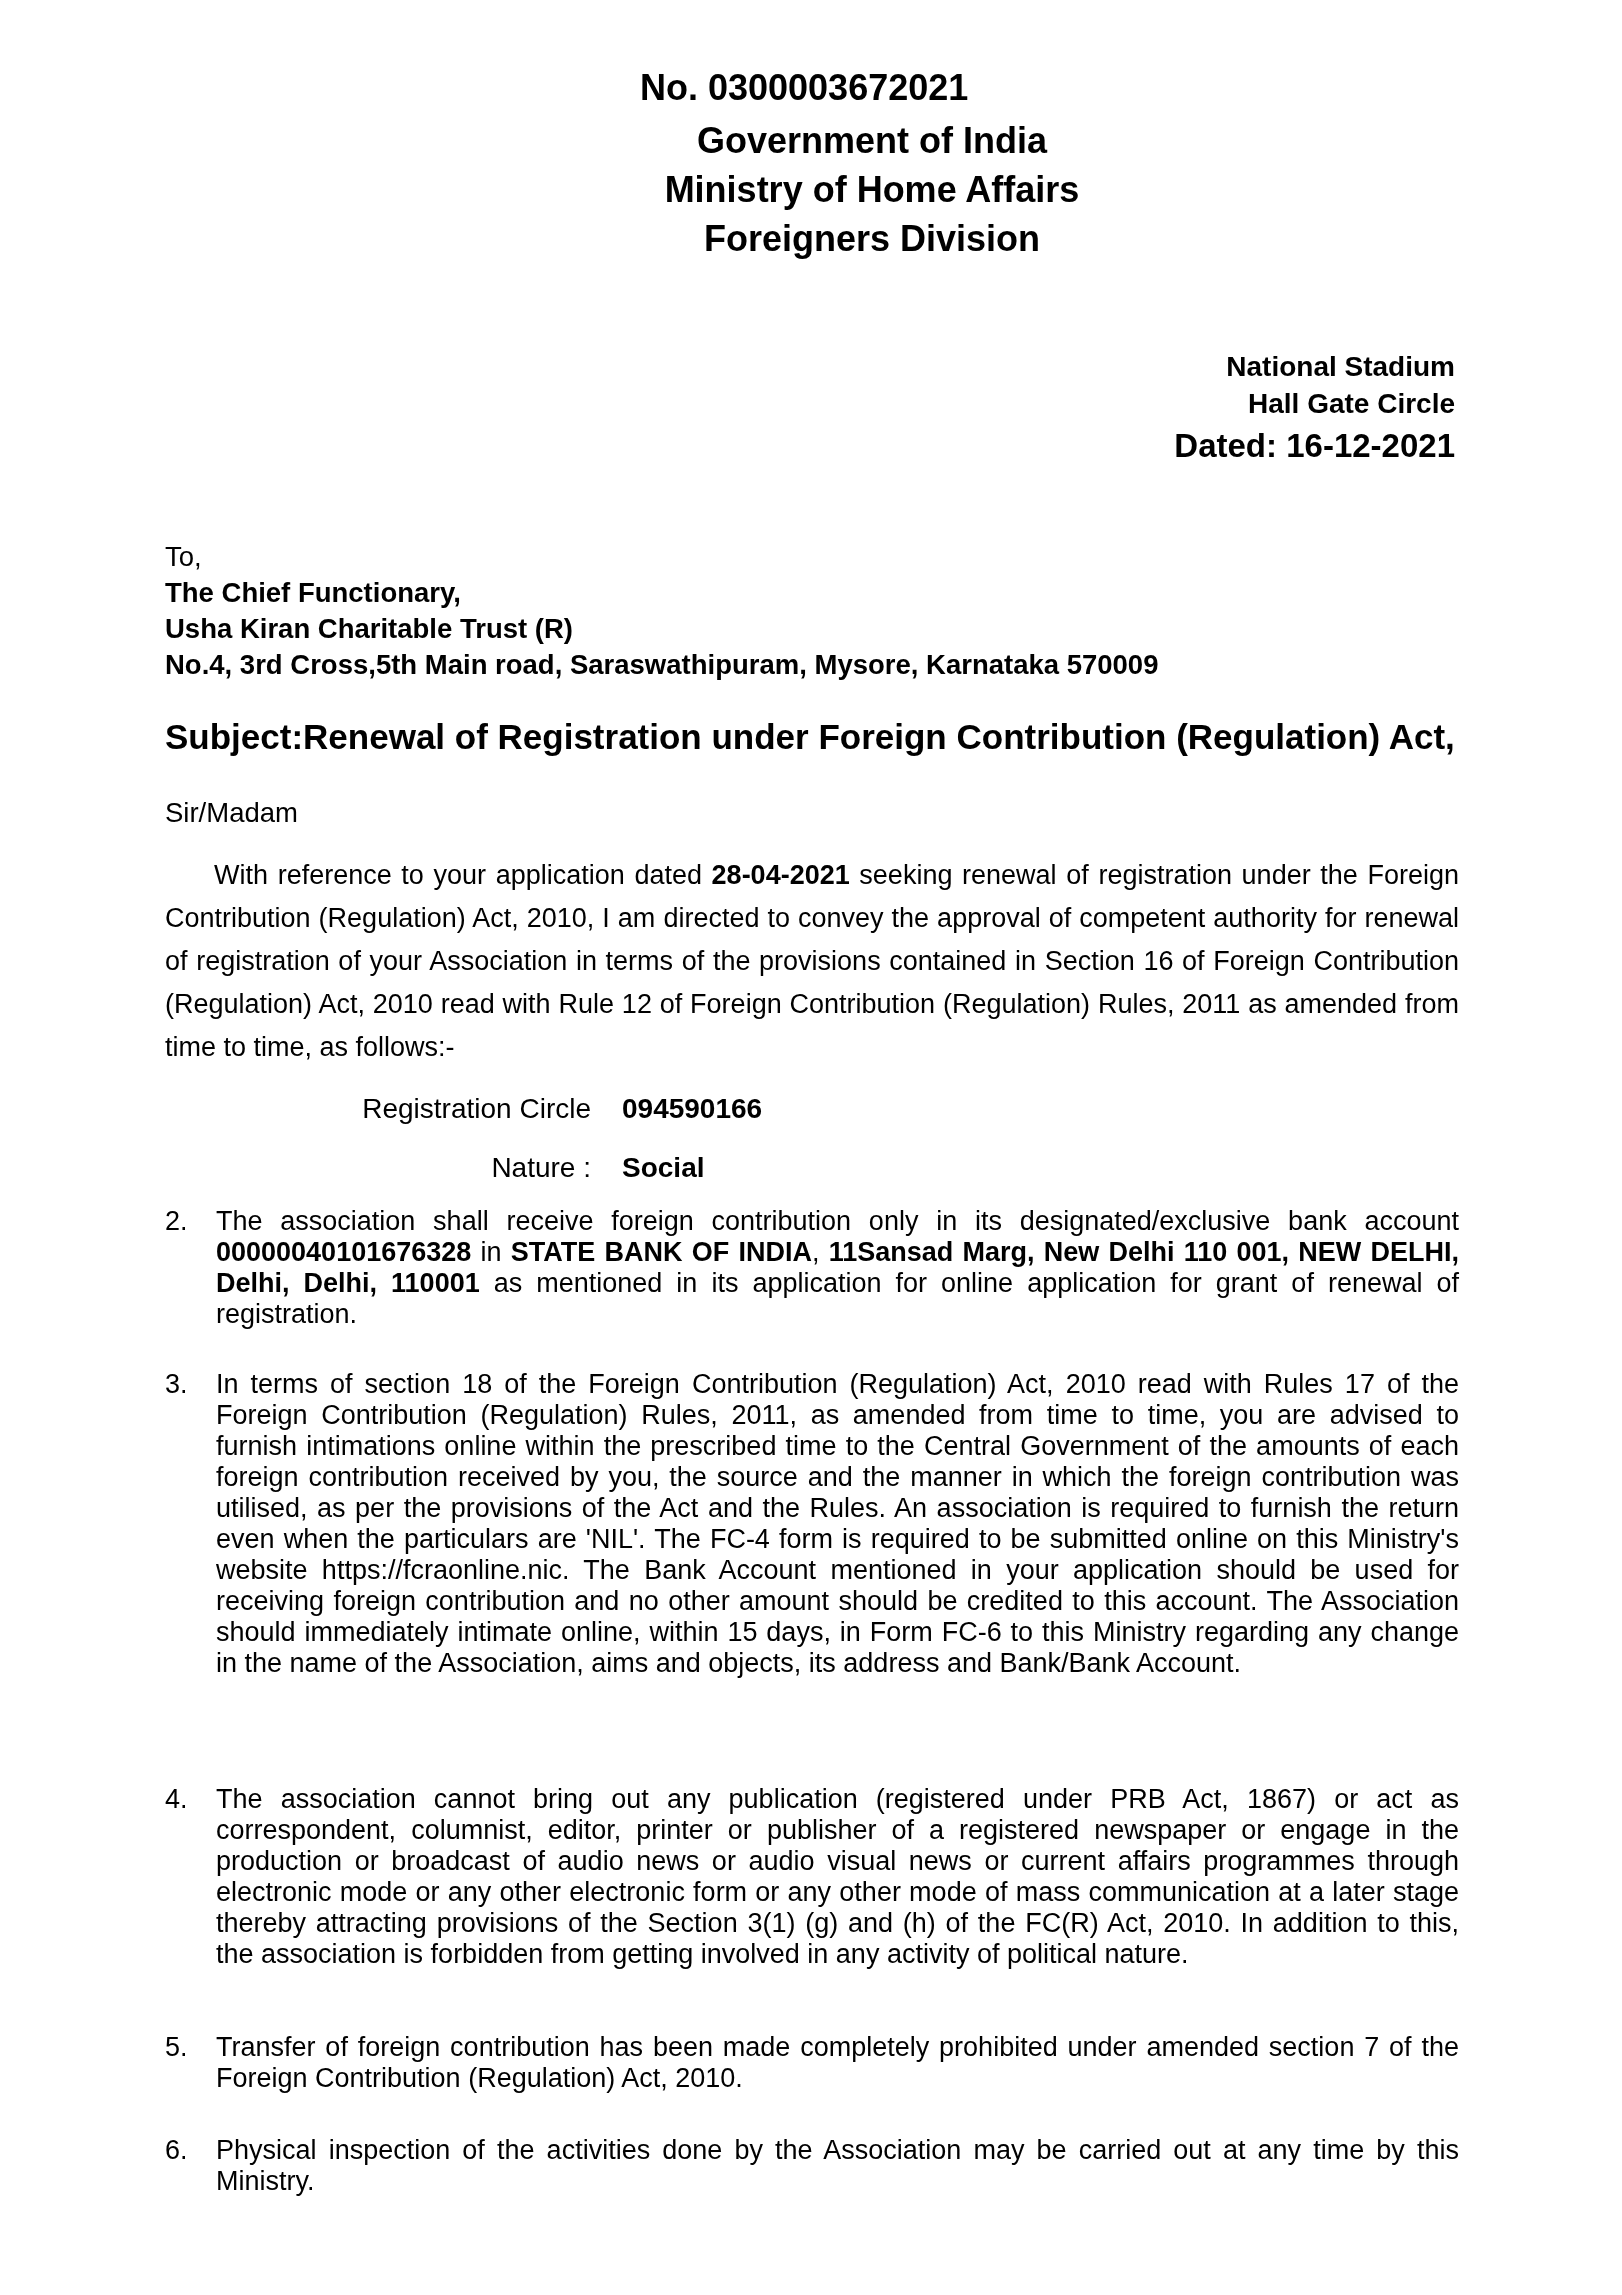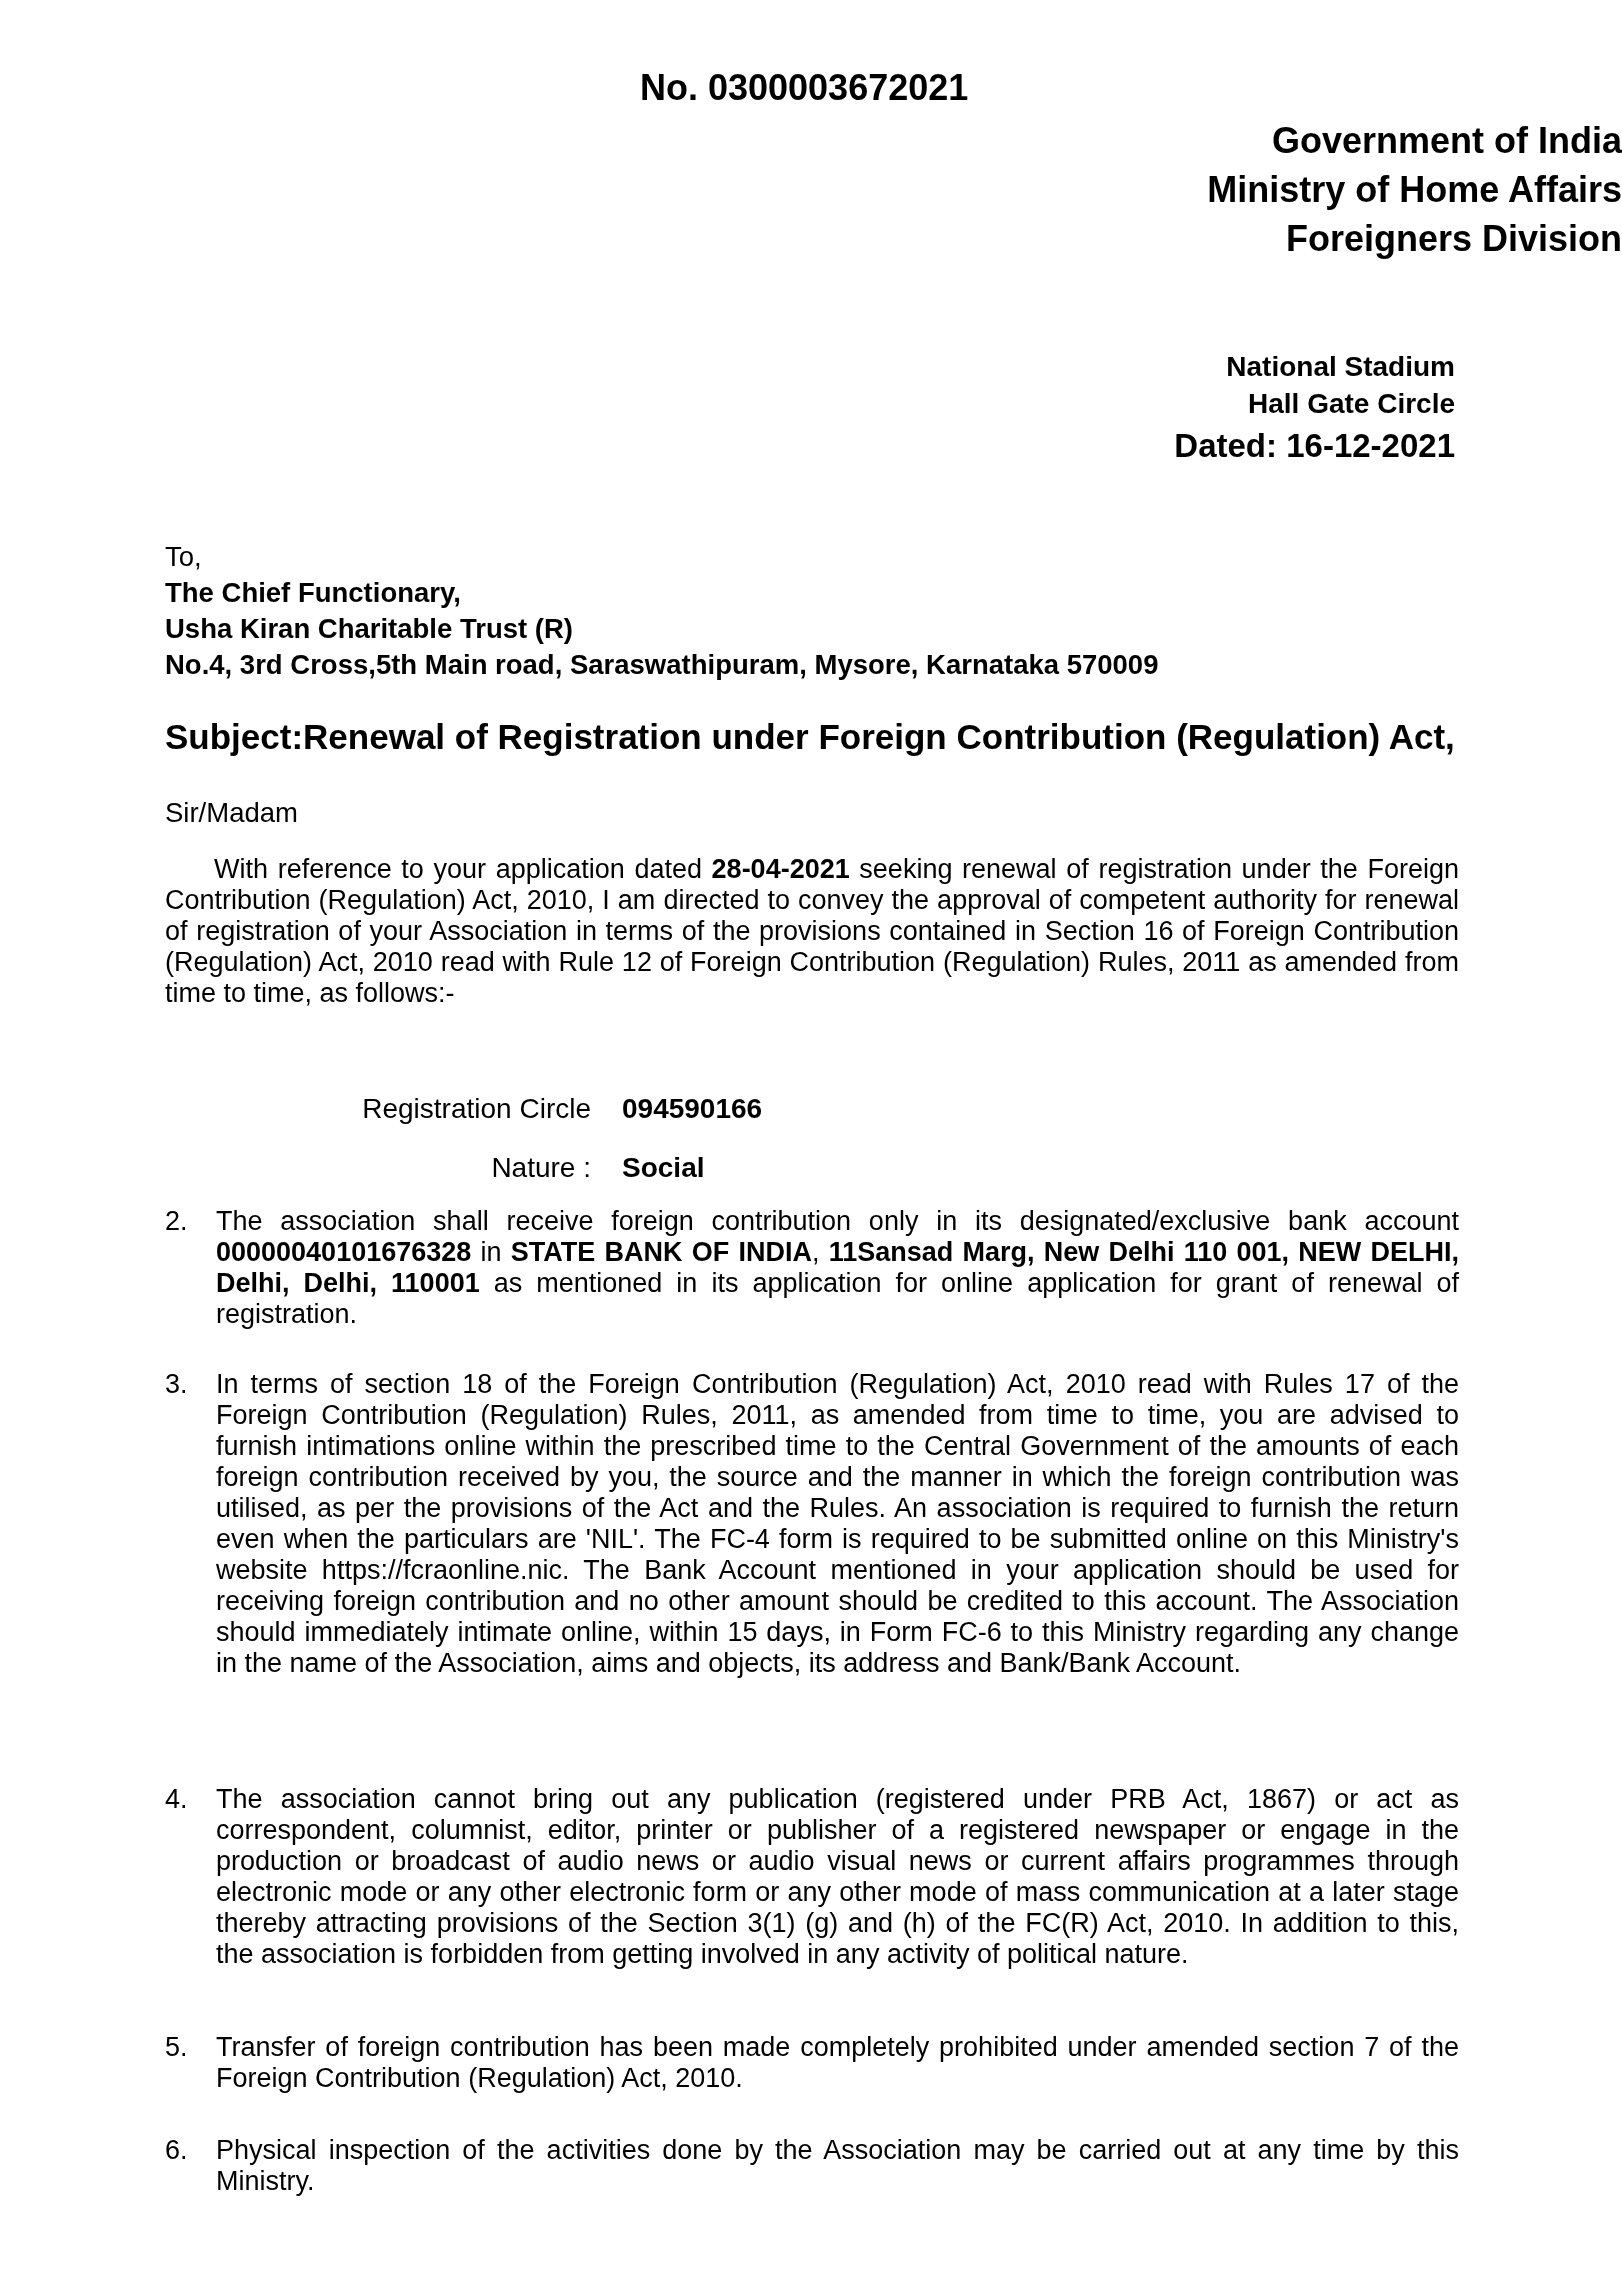--- a/index.html
+++ b/index.html
@@ -15,21 +15,21 @@
   .b { font-weight:bold; }
 
   .ref-no {
     position:absolute; left:640px; top:69px;
     font-size:36px; font-weight:bold; line-height:38px;
     white-space:nowrap;
   }
   .org-header {
     position:absolute; left:0; right:0; top:116px;
     padding-left:122px;
-    text-align:right;
+    text-align:center;
     font-size:36px; font-weight:bold; line-height:49px;
   }
   .addr-block {
     position:absolute; right:167px; top:348px;
     text-align:right;
     font-size:28px; font-weight:bold; line-height:37px;
   }
   .addr-block .dated {
     margin-top:3.9px;
     font-size:33px; line-height:39px;
@@ -42,21 +42,21 @@
     position:absolute; left:165px; top:720px;
     font-size:35px; font-weight:bold; line-height:33px;
   }
   .subject-row .subject-label { display:inline-block; min-width:128px; }
   .greeting {
     position:absolute; left:165px; top:796px;
     font-size:27.5px; line-height:33px;
   }
   .intro {
     position:absolute; left:165px; top:854px; width:1294px;
-    font-size:27px; line-height:31px;
+    font-size:27px; line-height:43px;
     text-align:justify; text-indent:49px;
   }
   .reg-table {
     position:absolute; left:165px; top:1093px;
     font-size:28px; line-height:31px;
   }
   .reg-row { display:flex; }
   .reg-row + .reg-row { margin-top:28px; }
   .reg-label { width:426px; text-align:right; }
   .reg-value { margin-left:31px; font-weight:bold; }

